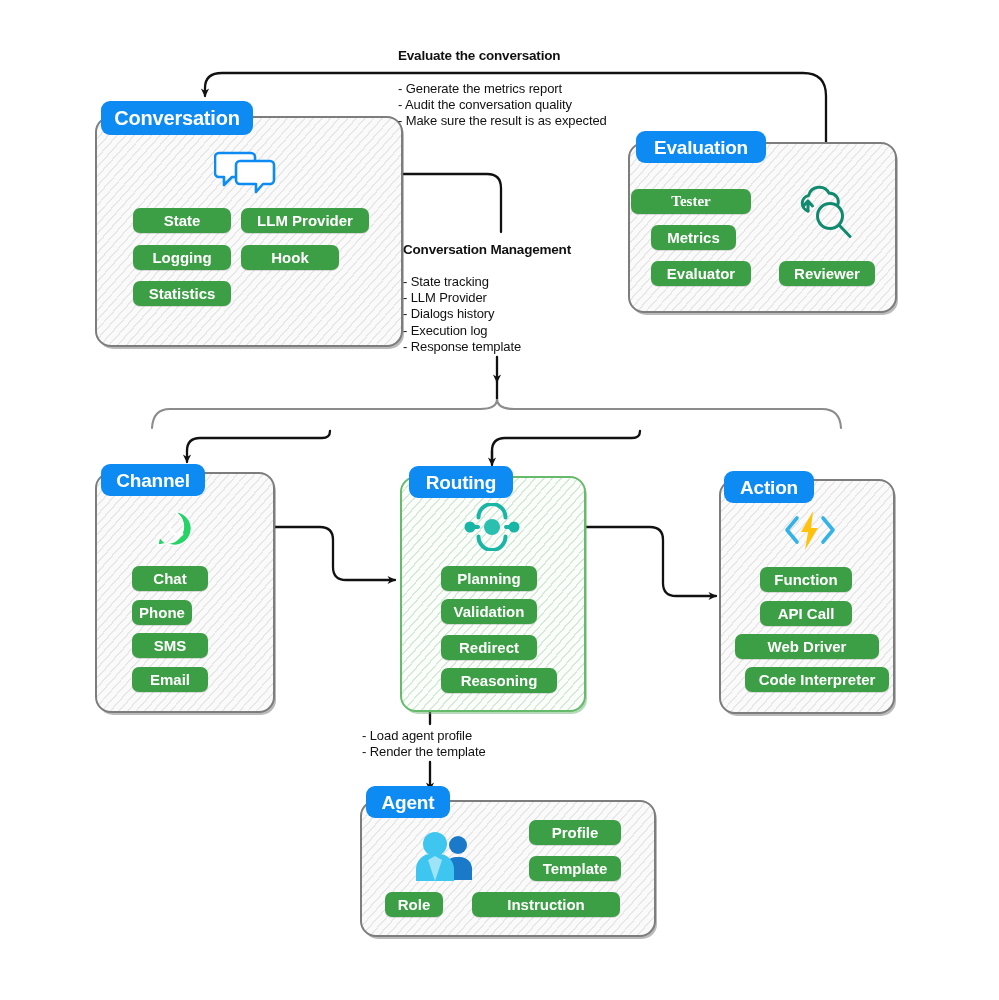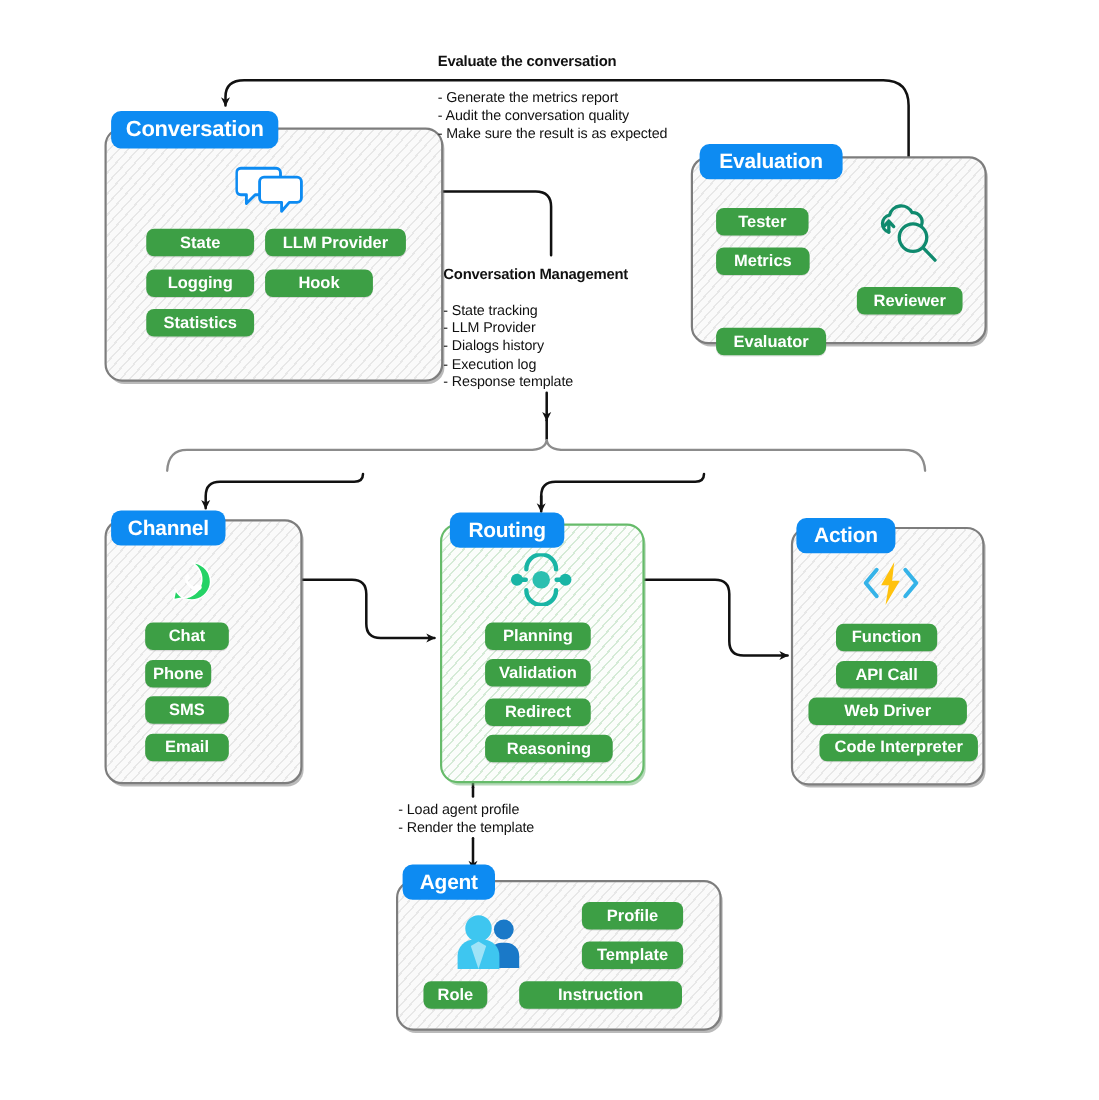--- a/index.html
+++ b/index.html
@@ -176,23 +176,23 @@
     <svg viewBox="0 0 62 58" width="62" height="58">
       <g fill="none" stroke="#0f8a6e" stroke-width="3" stroke-linecap="round" stroke-linejoin="round">
         <path d="M14,28 a8,8 0 0 1 0.6,-15.5 a11,11 0 0 1 20.5,-2.2 a8.5,8.5 0 0 1 8.6,11.5"></path>
         <path d="M14,28 L14,18 M14,18 L9.5,23 M14,18 L18.5,23"></path>
         <circle cx="36" cy="33" r="12.5"></circle>
         <path d="M45.5,42.5 L56,53.5"></path>
       </g>
     </svg>
   </div>
 
-  <div class="pill" style="left:651px; top:189px; width:84px; height:25px; font-size:15px;">Tester</div>
+  <div class="pill" style="left:631px; top:189px; width:120px; height:25px; font-size:15px;font-family:Liberation Serif, serif;">Tester</div>
   <div class="pill" style="left:651px; top:225px; width:85px; height:25px; font-size:15px;">Metrics</div>
-  <div class="pill" style="left:651px; top:261px; width:100px; height:25px; font-size:15px;margin-top:37px;">Evaluator</div>
+  <div class="pill" style="left:651px; top:261px; width:100px; height:25px; font-size:15px;">Evaluator</div>
   <div class="pill" style="left:779px; top:261px; width:96px; height:25px; font-size:15px;">Reviewer</div>
 
   <div class="panel" style="left:95px; top:472px; width:176px; height:237px;"></div>
   <div class="panel-title" style="left:101px; top:464px; width:104px; height:32px; font-size:19px;">Channel</div>
 
   <div class="icon-wrap" style="left:156px; top:510px; width:37px; height:37px;">
     <svg viewBox="0 0 37 37" width="37" height="37">
       <path d="M18.5,1.6 a16.9,16.9 0 1 1 -14.9,24.9 L1.7,35.3 L10.8,33.4 A16.9,16.9 0 0 0 18.5,1.6 z" fill="#25d366" stroke="#ffffff" stroke-width="1.4"></path>
       <path d="M13.4,10.6 c0.6,-0.2 1.3,0 1.6,0.7 l1.5,3.3 c0.3,0.6 0.1,1.2 -0.4,1.6 l-1,0.8
                c-0.3,0.3 -0.4,0.7 -0.2,1.1 a11,11 0 0 0 4.9,4.9 c0.4,0.2 0.9,0.1 1.2,-0.3 l0.9,-1.1

